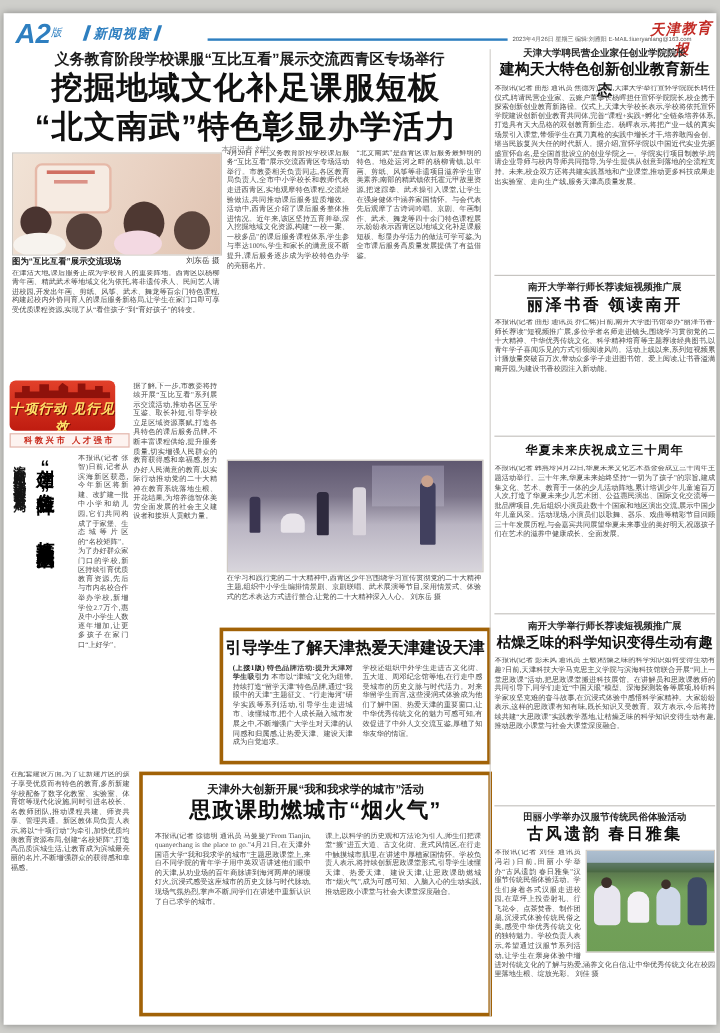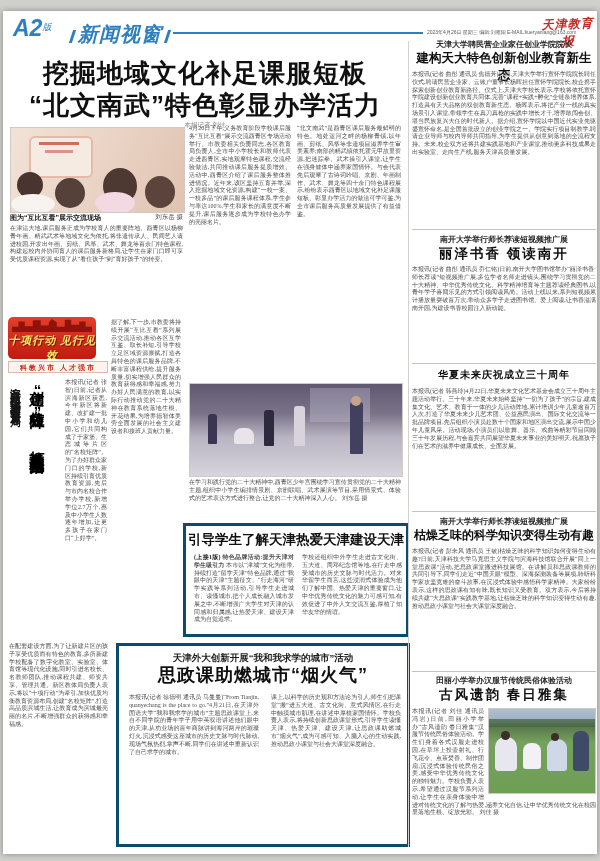--- a/index.html
+++ b/index.html
@@ -13,39 +13,39 @@
      line-height:7.8px;text-align:justify;color:#4b4b4b;overflow:hidden;word-break:break-all;}
   .boldlead{font-weight:bold;color:#222;}
   
   .hd{position:absolute;font-weight:bold;color:#101010;text-align:center;
       font-family:"Liberation Sans","DejaVu Sans",sans-serif;}
   .kick{position:absolute;font-weight:bold;color:#1c1c1c;text-align:center;
         font-family:"Liberation Sans","DejaVu Sans",sans-serif;}
   
   .edition{left:10px;top:4px;color:#2e7fc0;font-style:italic;font-weight:bold;font-size:23px;}
   .edition .suf{font-size:9px;font-weight:normal;vertical-align:6px;}
-  .section{left:64px;top:10px;color:#2e7fc0;font-style:italic;font-weight:bold;font-size:20px;letter-spacing:1px;}
+  .section{left:64px;top:10px;color:#2e7fc0;font-style:italic;font-weight:bold;font-size:11px;letter-spacing:1px;}
   .secbar{display:inline-block;width:3px;height:13px;background:#2e7fc0;transform:skewX(-18deg);
           margin:0 4px;vertical-align:-2px;}
   .hrule{left:170px;top:21px;width:250px;height:1.5px;background:#2e7fc0;}
   .dateline{left:424px;top:18px;font-size:5px;color:#5a5a5a;white-space:nowrap;}
   .masthead{left:536px;top:5px;width:58px;color:#c22a24;font-weight:bold;font-style:italic;
             font-size:12px;letter-spacing:1px;font-family:"Liberation Serif","DejaVu Serif",serif;
             text-align:center;transform:rotate(-2deg);}
   
   .lkick{left:14px;top:30px;width:382px;font-size:12.5px;}
   .lh1{left:2px;top:45px;width:400px;font-size:26px;letter-spacing:1px;}
   .lh2{left:2px;top:77px;width:400px;font-size:26px;letter-spacing:1px;}
   .lby{position:absolute;left:2px;top:110px;width:400px;text-align:center;font-size:6.5px;color:#888;}
   .ph{position:absolute;overflow:hidden;border:1px solid #cfcac4;}
   .pcap{position:absolute;left:7px;top:202px;width:173px;display:flex;justify-content:space-between;
         font-size:7px;font-weight:bold;color:#222;}
   .pcap .credit{font-weight:normal;font-size:6.5px;color:#444;}
   
-  .redbox{position:absolute;border:3px solid #0c4a6e;background:#fff;box-sizing:border-box;}
+  .redbox{position:absolute;border:3px solid #a16207;background:#fff;box-sizing:border-box;}
   
   .banner{left:5px;top:306px;width:88px;height:42px;background:linear-gradient(180deg,#e2402a,#bf1c10);
           border-radius:5px;overflow:hidden;}
   .sky{position:absolute;top:2px;left:4px;right:4px;height:13px;background:#8f120b;
        clip-path:polygon(0 100%,0 60%,8% 60%,8% 20%,16% 20%,16% 55%,26% 55%,26% 10%,36% 10%,36% 50%,46% 50%,46% 25%,50% 0,56% 25%,56% 60%,66% 60%,66% 5%,74% 5%,74% 45%,84% 45%,84% 20%,92% 20%,92% 60%,100% 60%,100% 100%);}
   .bslogan{position:absolute;top:16px;width:100%;text-align:center;font-style:italic;font-weight:bold;
            font-size:11px;color:#ffe26a;text-shadow:1px 1px 0 #7e0e06;letter-spacing:1px;
            font-family:"Liberation Serif","DejaVu Serif",serif;}
   .bsub{left:5px;top:350px;width:100px;height:12px;border:1px solid #e3b7ad;background:#fdf3f0;
         color:#c8281a;font-weight:bold;font-size:7px;line-height:12px;text-align:center;
@@ -70,20 +70,21 @@
   <div class="abs edition">
     <span>A2</span><span class="suf">版</span>
   </div>
   <div class="abs section">
     <span class="secbar"></span><span>新闻视窗</span><span class="secbar"></span>
   </div>
   <div class="abs hrule"></div>
   <div class="abs dateline">2023年4月26日 星期三 编辑:刘雁阳 E-MAIL:liueryanlang@163.com</div>
   <div class="abs masthead">天津教育报</div>
 
+  <div class="kick lkick">义务教育阶段学校课服“互比互看”展示交流西青区专场举行</div>
   <div class="hd lh1">挖掘地域文化补足课服短板</div>
   <div class="hd lh2">“北文南武”特色彰显办学活力</div>
   <div class="lby">本报记者 刘佳</div>
 
   <div class="ph" style="left:7px;top:116px;width:173px;height:84px;background:linear-gradient(115deg,#f1e3d6,#e9d2c3 55%,#e0c3b1);">
     <div class="blob" style="left:18px;top:8px;width:60px;height:38px;background:#f6ebe2;border:2px solid #e6b9a8;border-radius:6px;"></div>
     <div class="abs" style="left:28px;top:14px;width:40px;height:3px;background:#c0392b;opacity:.7;"></div>
     <div class="abs" style="left:34px;top:22px;width:28px;height:3px;background:#c0392b;opacity:.5;"></div>
     <div class="blob" style="left:6px;top:44px;width:26px;height:26px;background:#4a3430;"></div>
     <div class="blob" style="left:44px;top:50px;width:30px;height:30px;background:#55403a;"></div>

